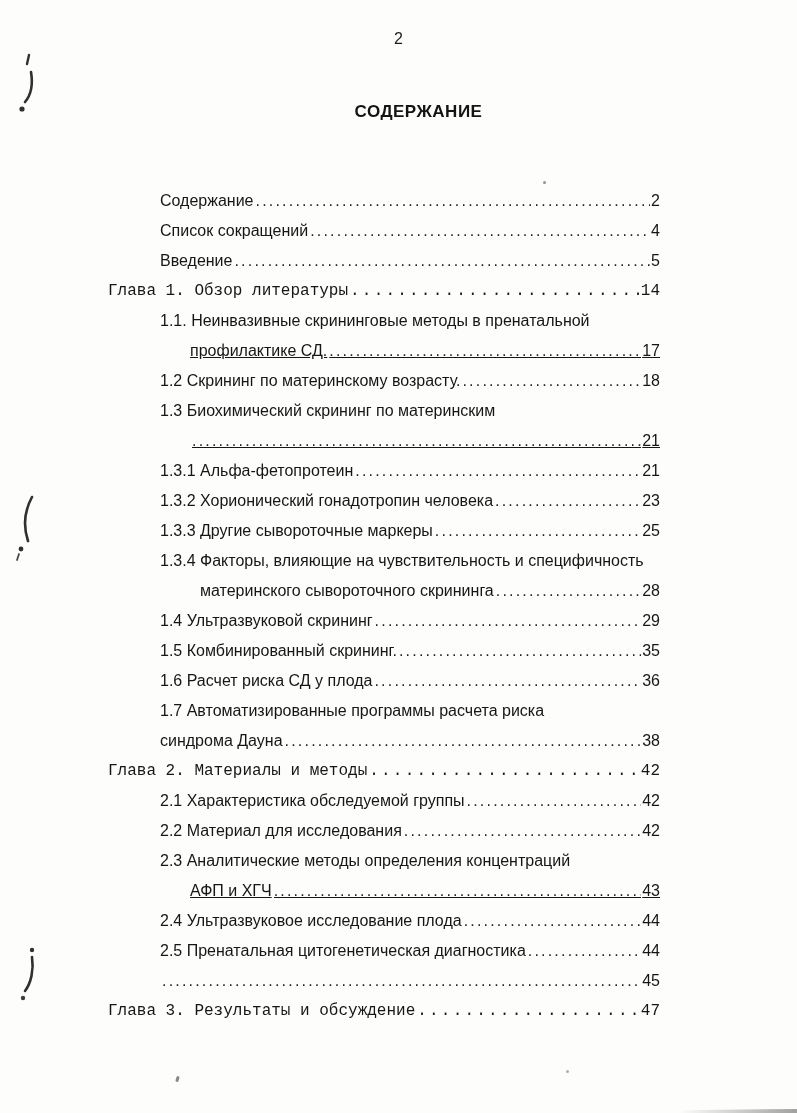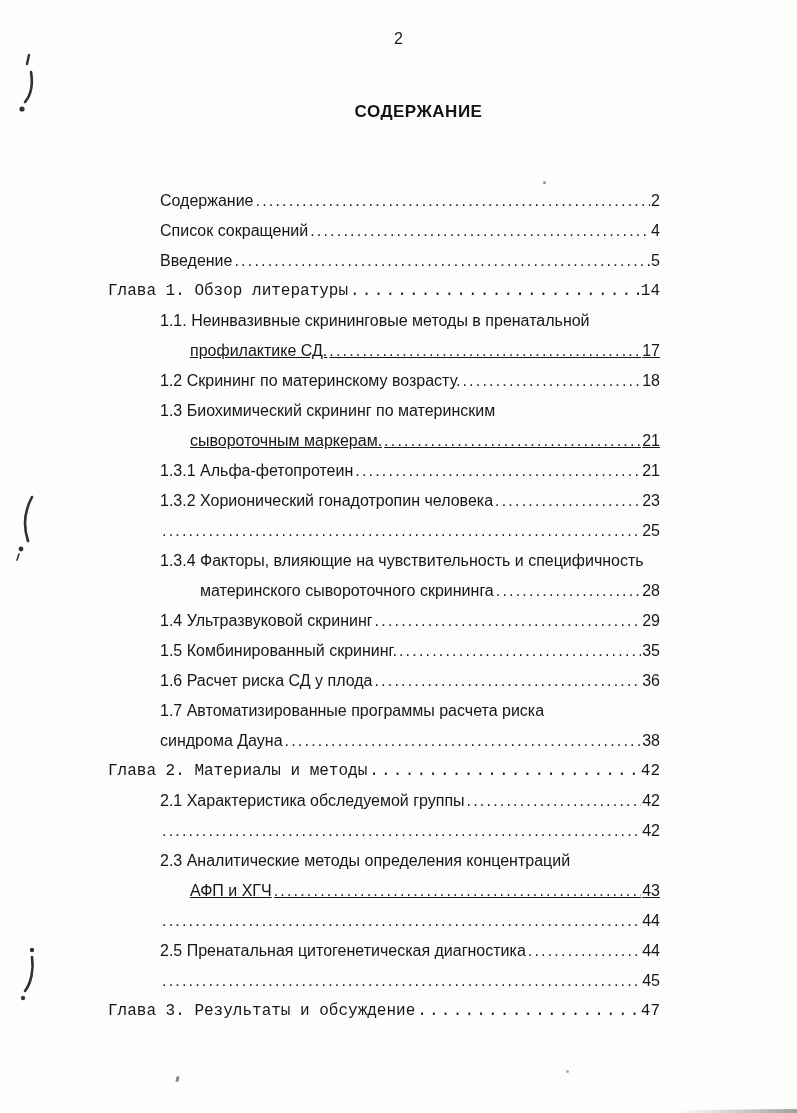--- a/index.html
+++ b/index.html
@@ -140,41 +140,41 @@
           <span class="toc-text">1.2  Скрининг по материнскому возрасту.</span>
           <span class="leader">........................................................................................................................................................................................................</span>
           <span class="toc-page">18</span>
         </div>
       </div>
       <div class="toc-entry">
         <div class="toc-line ind1">
           <span class="toc-text">1.3  Биохимический скрининг по материнским</span>
         </div>
         <div class="toc-line ind2">
-          <span class="toc-text">сывороточным маркерам.</span>
           <span class="leader">........................................................................................................................................................................................................</span>
           <span class="toc-page">21</span>
         </div>
       </div>
       <div class="toc-entry">
         <div class="toc-line ind1">
           <span class="toc-text">1.3.1 Альфа-фетопротеин</span>
           <span class="leader">........................................................................................................................................................................................................</span>
           <span class="toc-page">21</span>
         </div>
       </div>
       <div class="toc-entry">
         <div class="toc-line ind1">
           <span class="toc-text">1.3.2 Хорионический гонадотропин человека</span>
           <span class="leader">........................................................................................................................................................................................................</span>
           <span class="toc-page">23</span>
         </div>
       </div>
       <div class="toc-entry">
         <div class="toc-line ind1">
+          <span class="toc-text">1.3.3 Другие сывороточные маркеры</span>
           <span class="leader">........................................................................................................................................................................................................</span>
           <span class="toc-page">25</span>
         </div>
       </div>
       <div class="toc-entry">
         <div class="toc-line ind1">
           <span class="toc-text">1.3.4 Факторы, влияющие на чувствительность и специфичность</span>
         </div>
         <div class="toc-line ind3">
           <span class="toc-text">материнского сывороточного скрининга</span>
@@ -222,36 +222,38 @@
       </div>
       <div class="toc-entry">
         <div class="toc-line ind1">
           <span class="toc-text">2.1  Характеристика обследуемой группы</span>
           <span class="leader">........................................................................................................................................................................................................</span>
           <span class="toc-page">42</span>
         </div>
       </div>
       <div class="toc-entry">
         <div class="toc-line ind1">
+          <span class="toc-text">2.2  Материал для  исследования</span>
           <span class="leader">........................................................................................................................................................................................................</span>
           <span class="toc-page">42</span>
         </div>
       </div>
       <div class="toc-entry">
         <div class="toc-line ind1">
           <span class="toc-text">2.3 Аналитические методы определения концентраций</span>
         </div>
         <div class="toc-line ind2">
           <span class="toc-text">АФП и ХГЧ</span>
           <span class="leader">........................................................................................................................................................................................................</span>
           <span class="toc-page">43</span>
         </div>
       </div>
       <div class="toc-entry">
         <div class="toc-line ind1">
+          <span class="toc-text">2.4  Ультразвуковое исследование плода</span>
           <span class="leader">........................................................................................................................................................................................................</span>
           <span class="toc-page">44</span>
         </div>
       </div>
       <div class="toc-entry">
         <div class="toc-line ind1">
           <span class="toc-text">2.5  Пренатальная цитогенетическая диагностика</span>
           <span class="leader">........................................................................................................................................................................................................</span>
           <span class="toc-page">44</span>
         </div>

